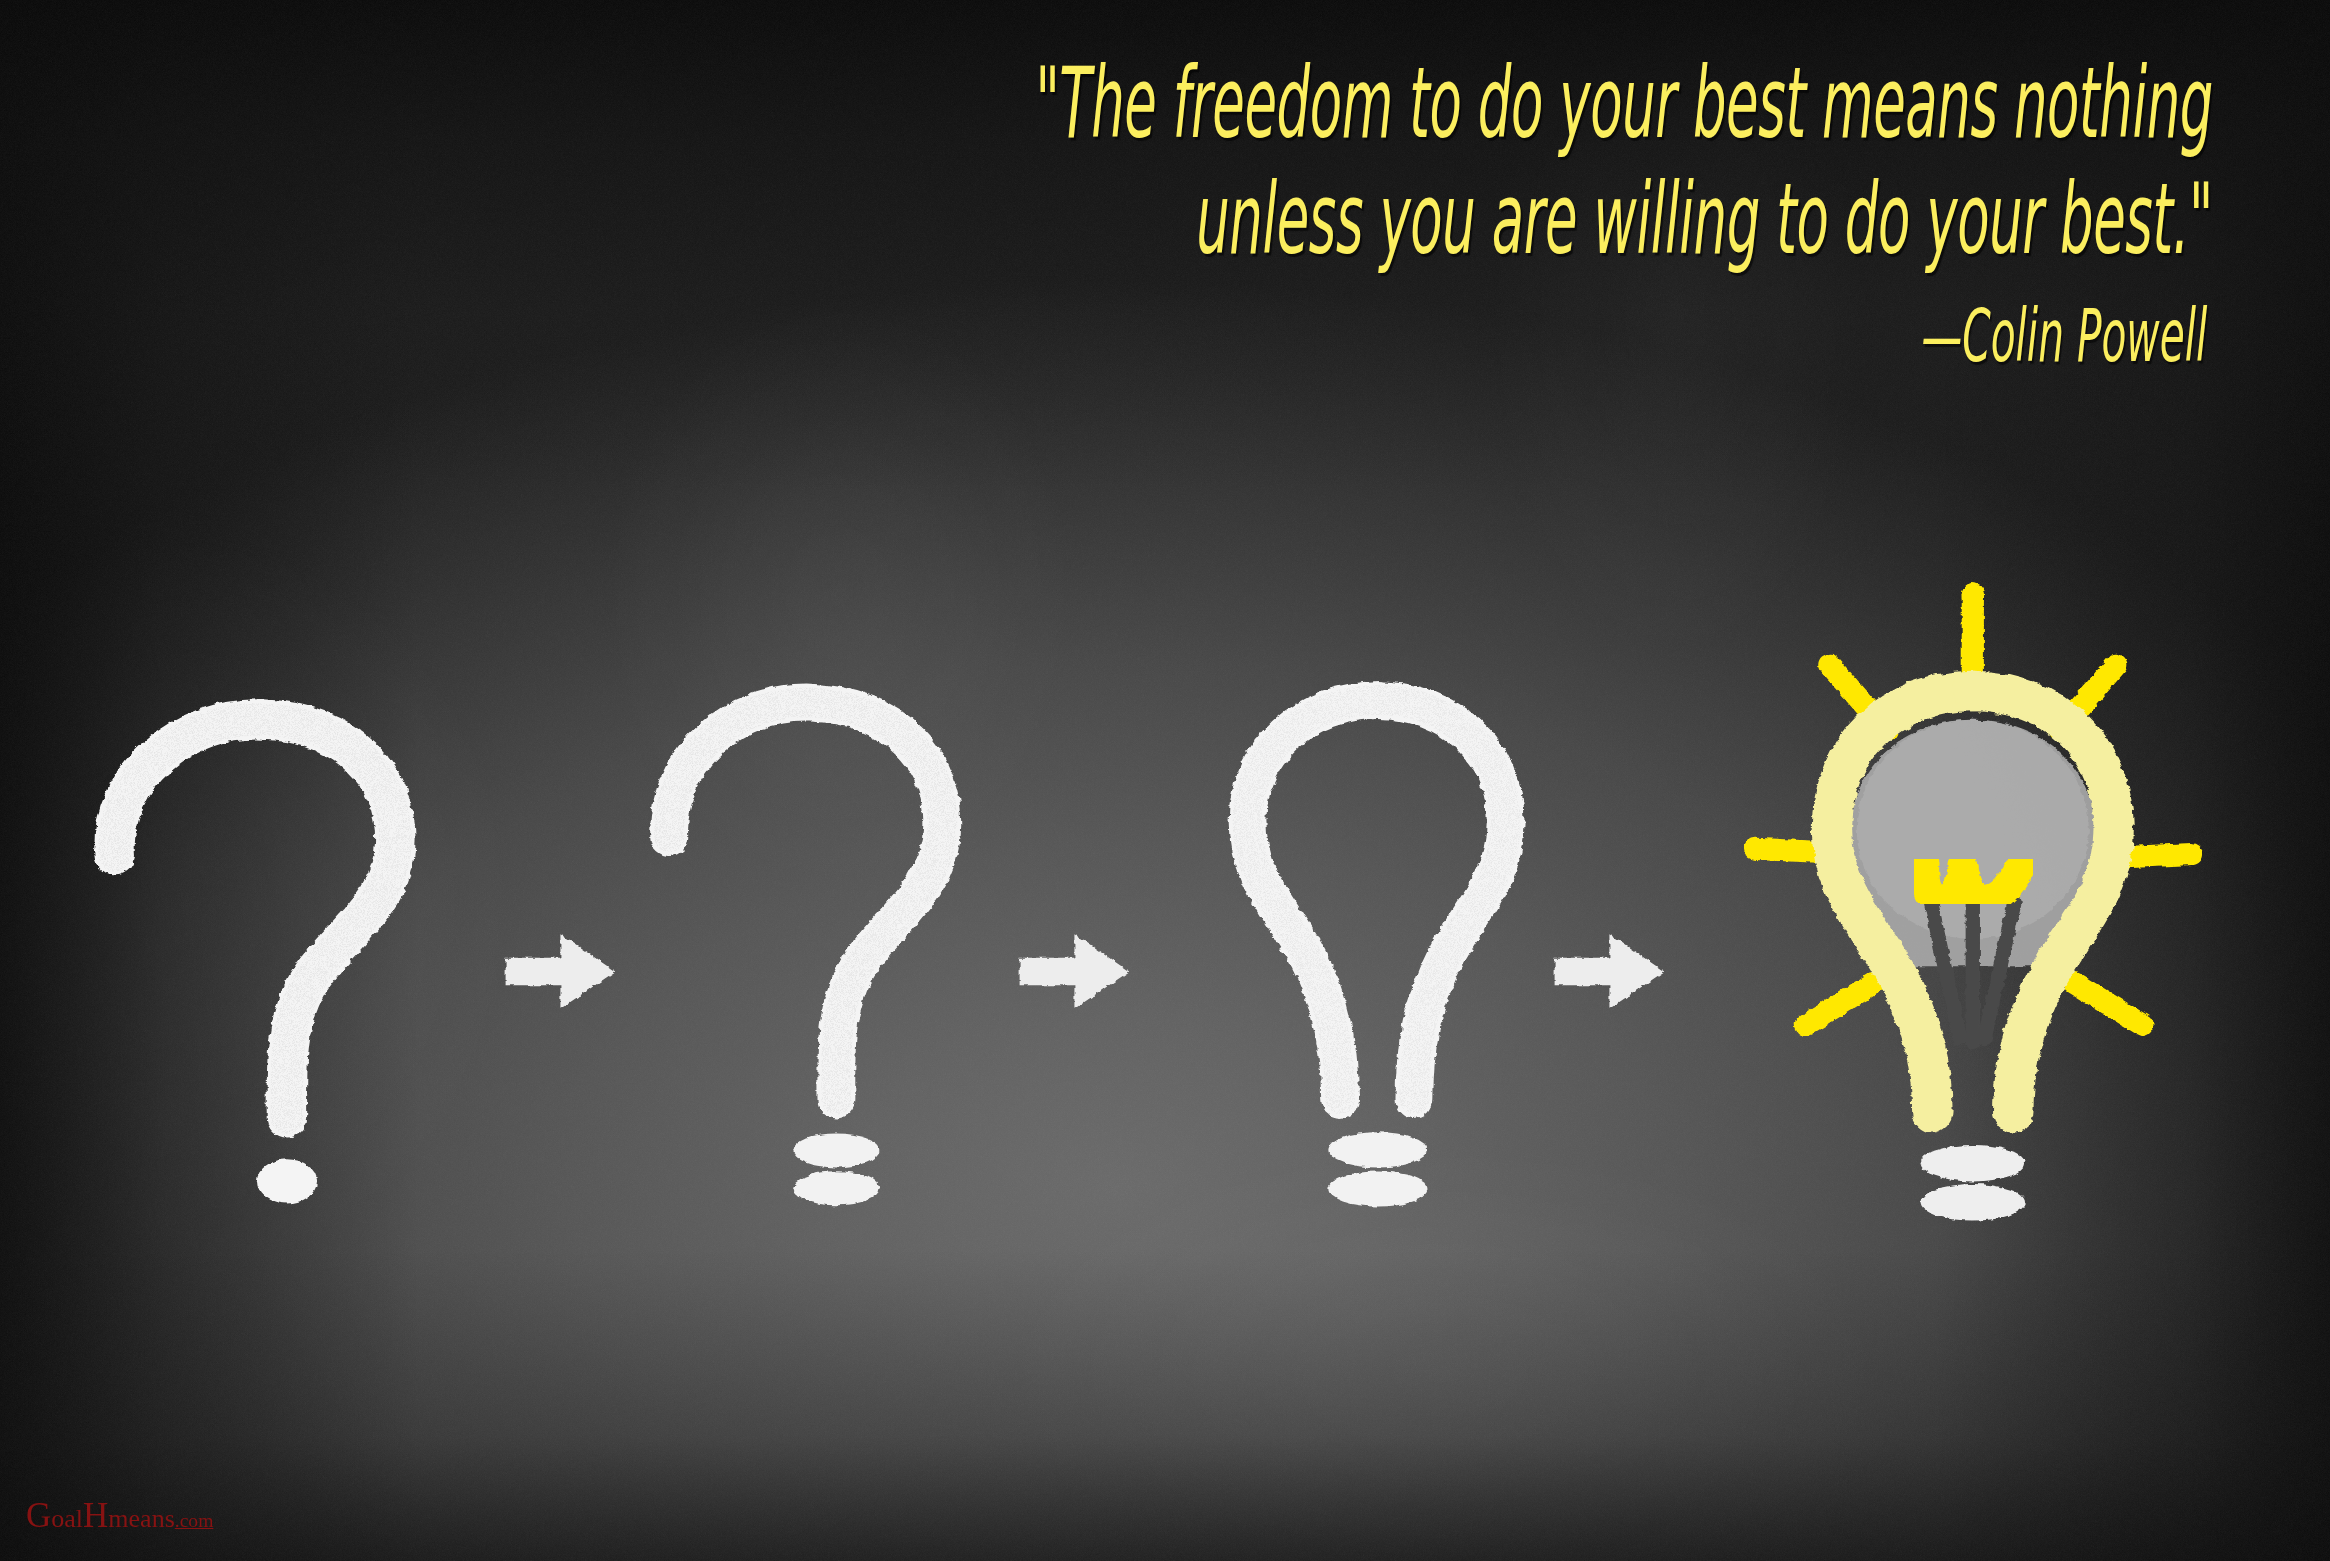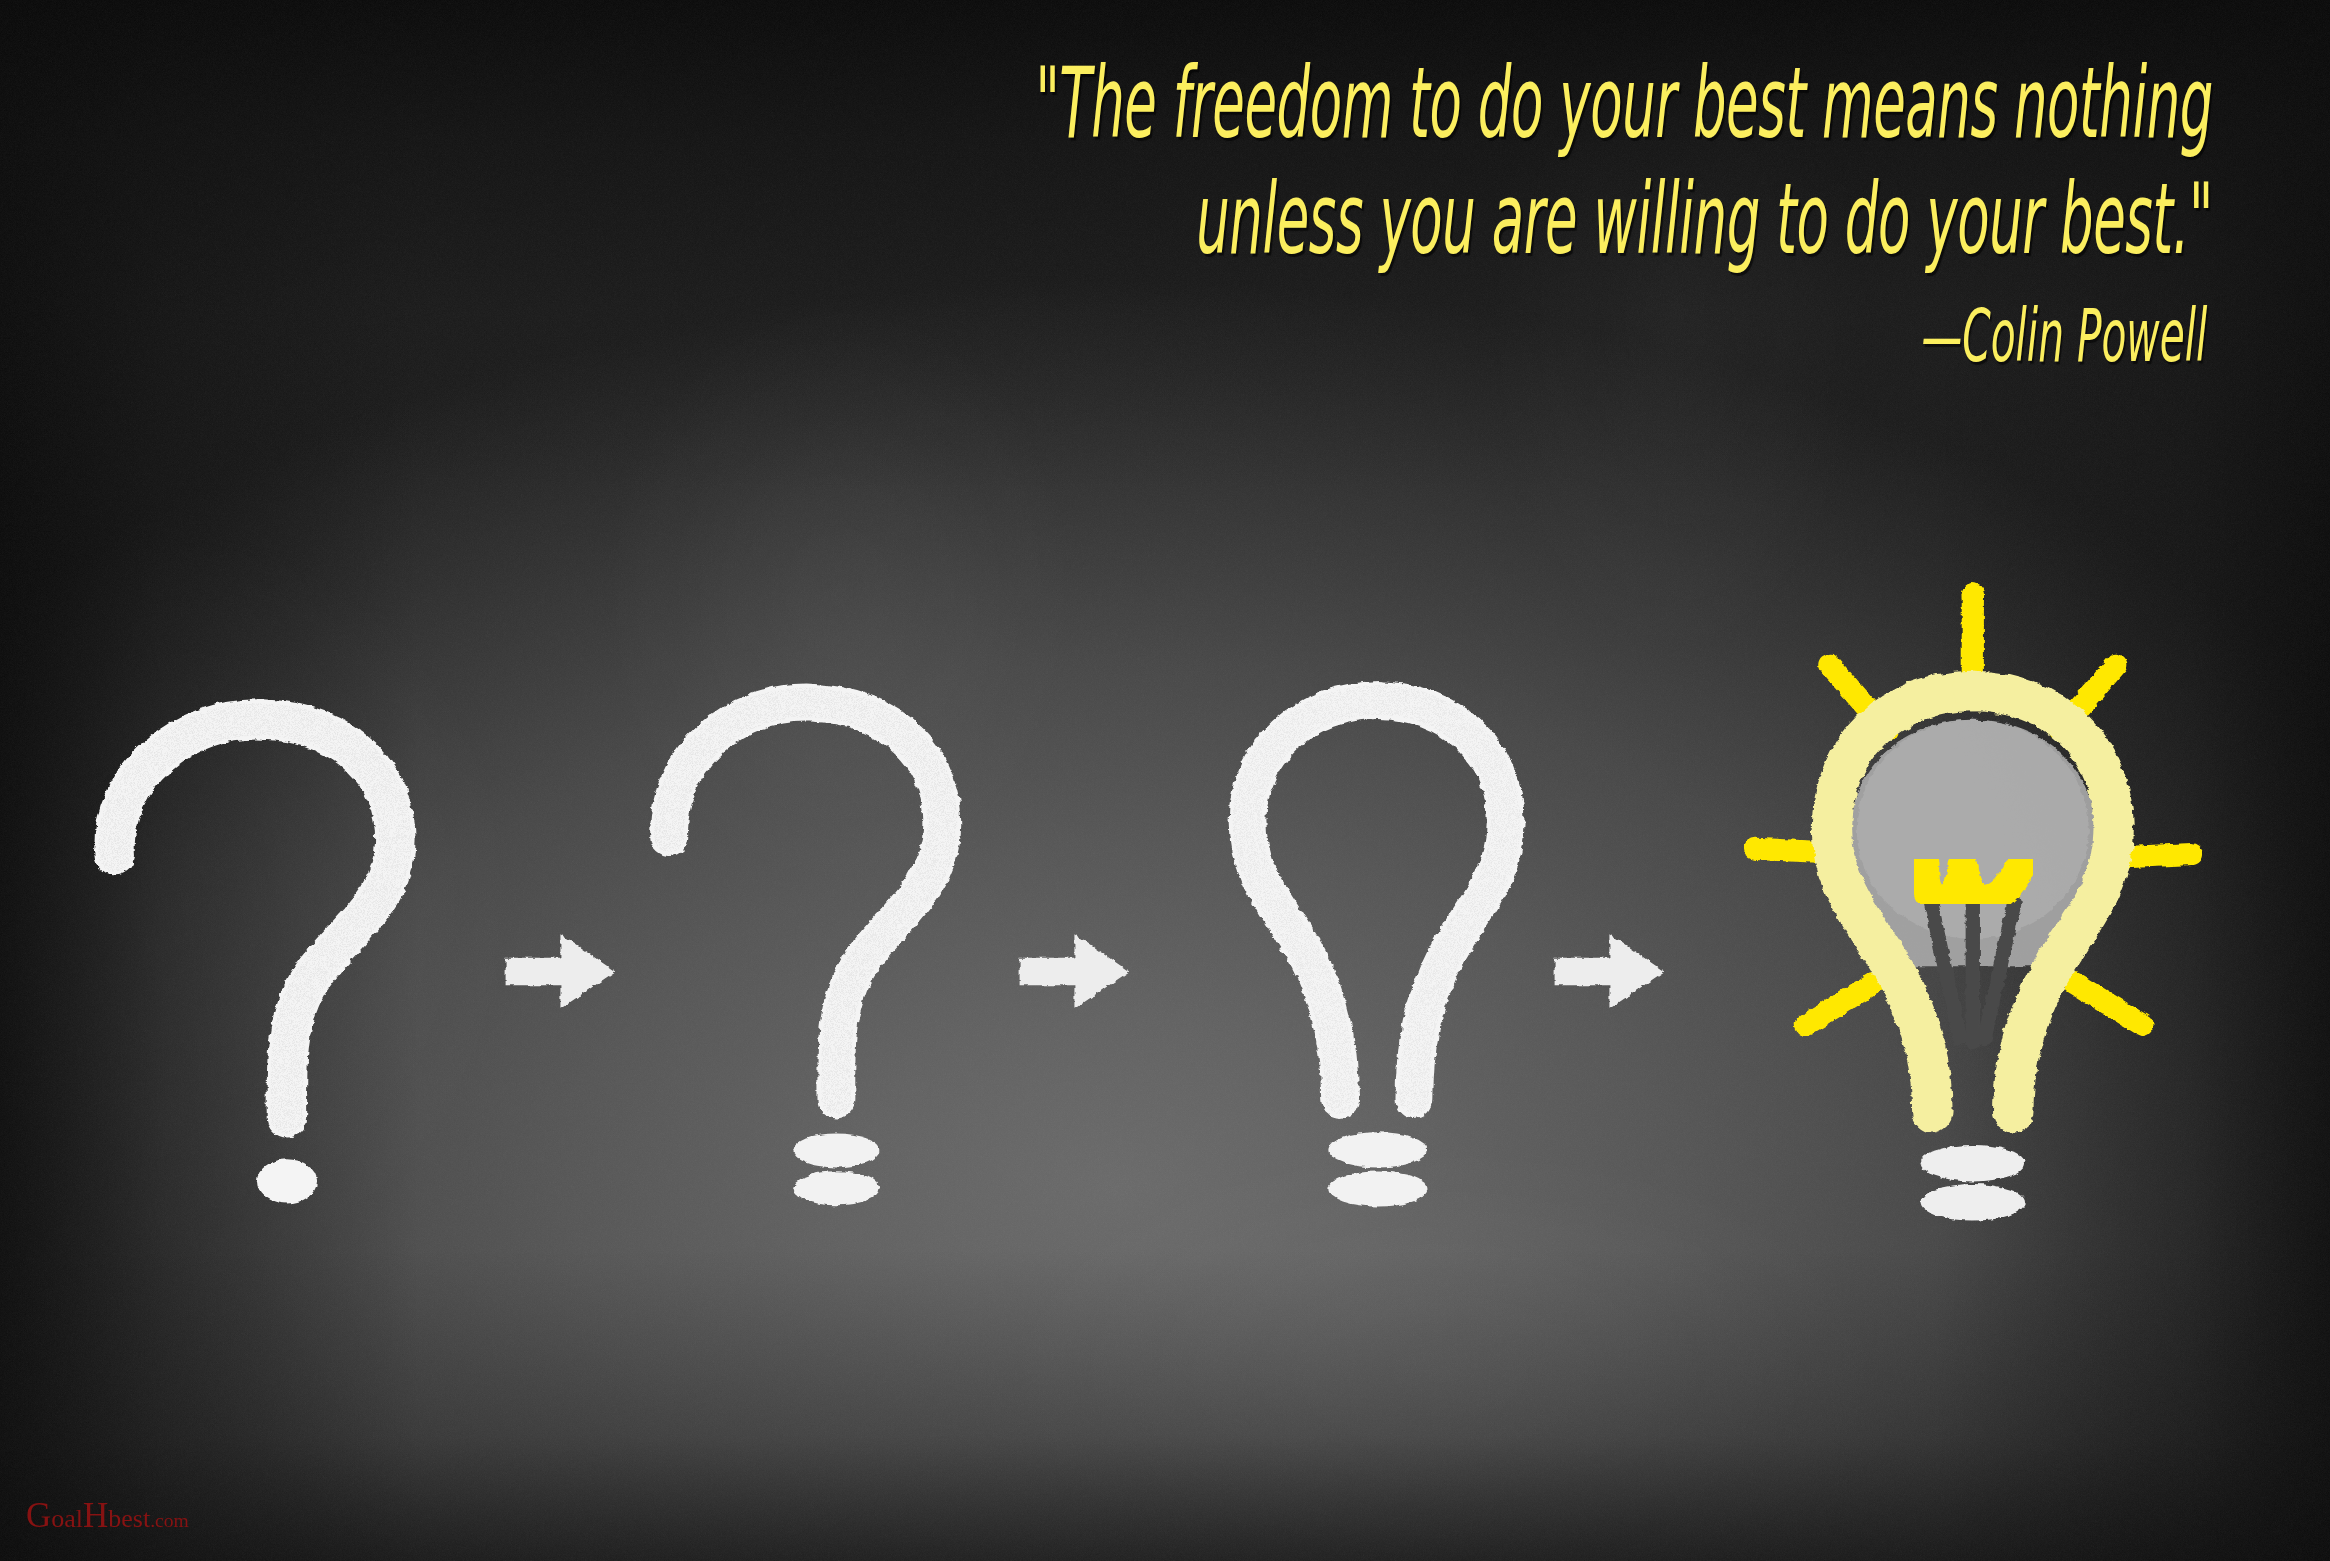--- a/index.html
+++ b/index.html
@@ -92,21 +92,21 @@
     left: 26px;
     bottom: 25px;
     color: #8e1212;
     font-family: "Liberation Serif", "DejaVu Serif", serif;
     font-size: 26px;
     letter-spacing: 0px;
     white-space: nowrap;
     opacity: 0.95;
   }
   #watermark .cap { font-size: 35px; }
-  #watermark .tld { font-size: 19.6px; }
+  #watermark .tld { font-size: 19.6px; text-decoration: underline; }
 </style>
 </head>
 <body>
 
 <div id="stage">
 
   <div class="bg-base"></div>
   <div class="bg-smudge"></div>
   <div class="bg-vignette"></div>
   <svg class="bg-grain" width="2330" height="1561" viewBox="0 0 3570 2392">
@@ -268,17 +268,17 @@
         <g filter="url(#chalkrough2)">
           <ellipse cx="452" cy="912" rx="80" ry="28" fill="#eeeeee"></ellipse>
           <ellipse cx="452" cy="972" rx="80" ry="28" fill="#eeeeee"></ellipse>
         </g>
       </svg>
     </div>
 
   </div>
 
   <div id="watermark">
-    <span class="cap">G</span><span>oal</span><span class="cap">H</span><span>best</span><span class="tld">.com</span>
+    <span class="cap">G</span><span>oal</span><span class="cap">H</span><span>means</span><span class="tld">.com</span>
   </div>
 
 </div>
 
 
 </body></html>

